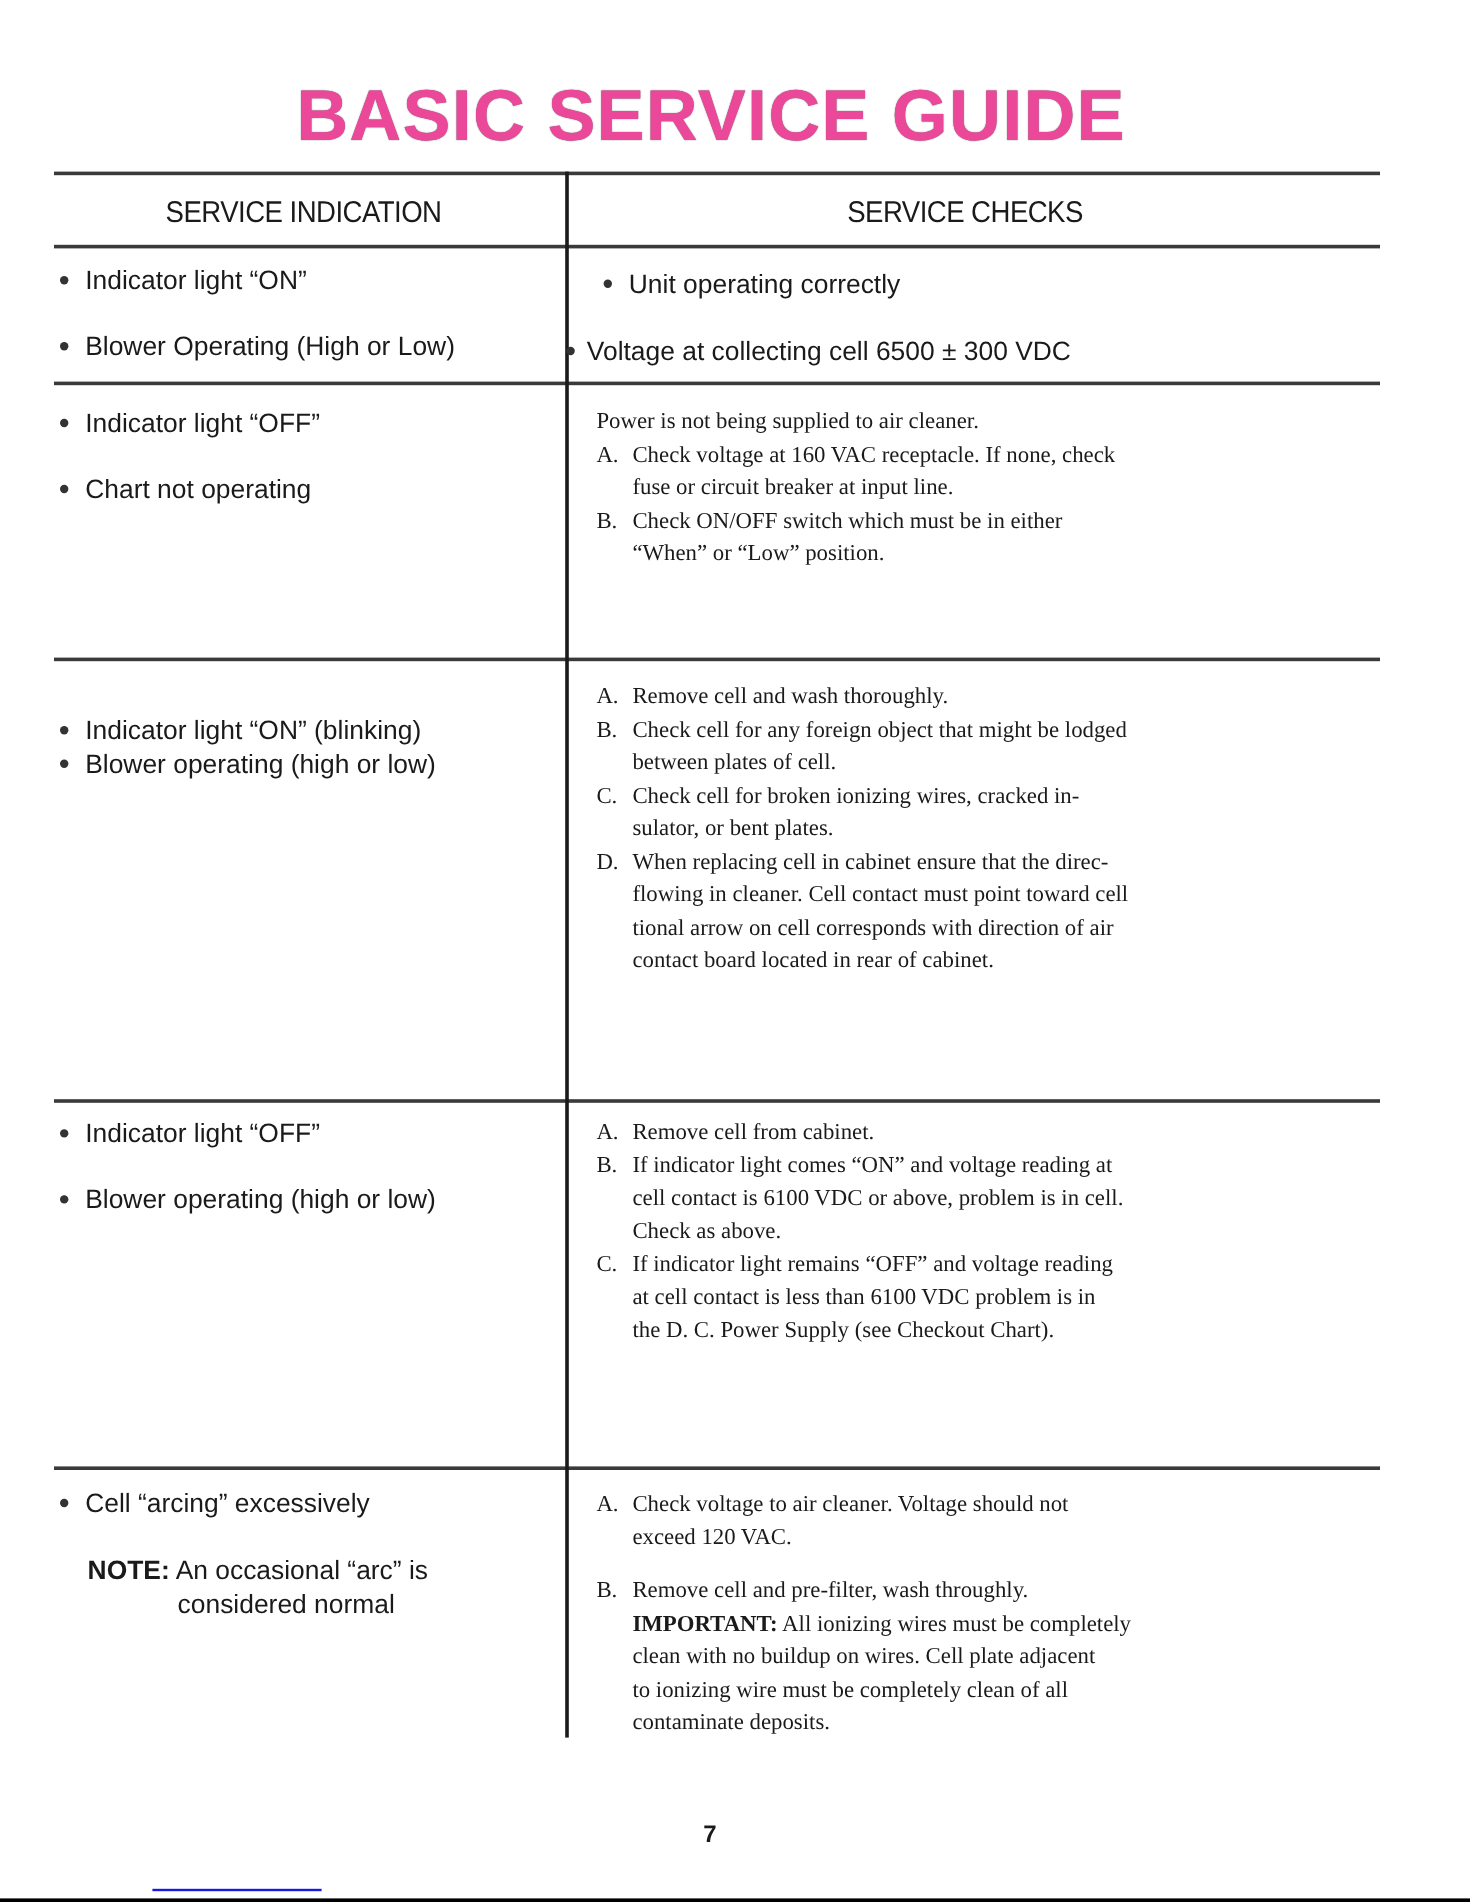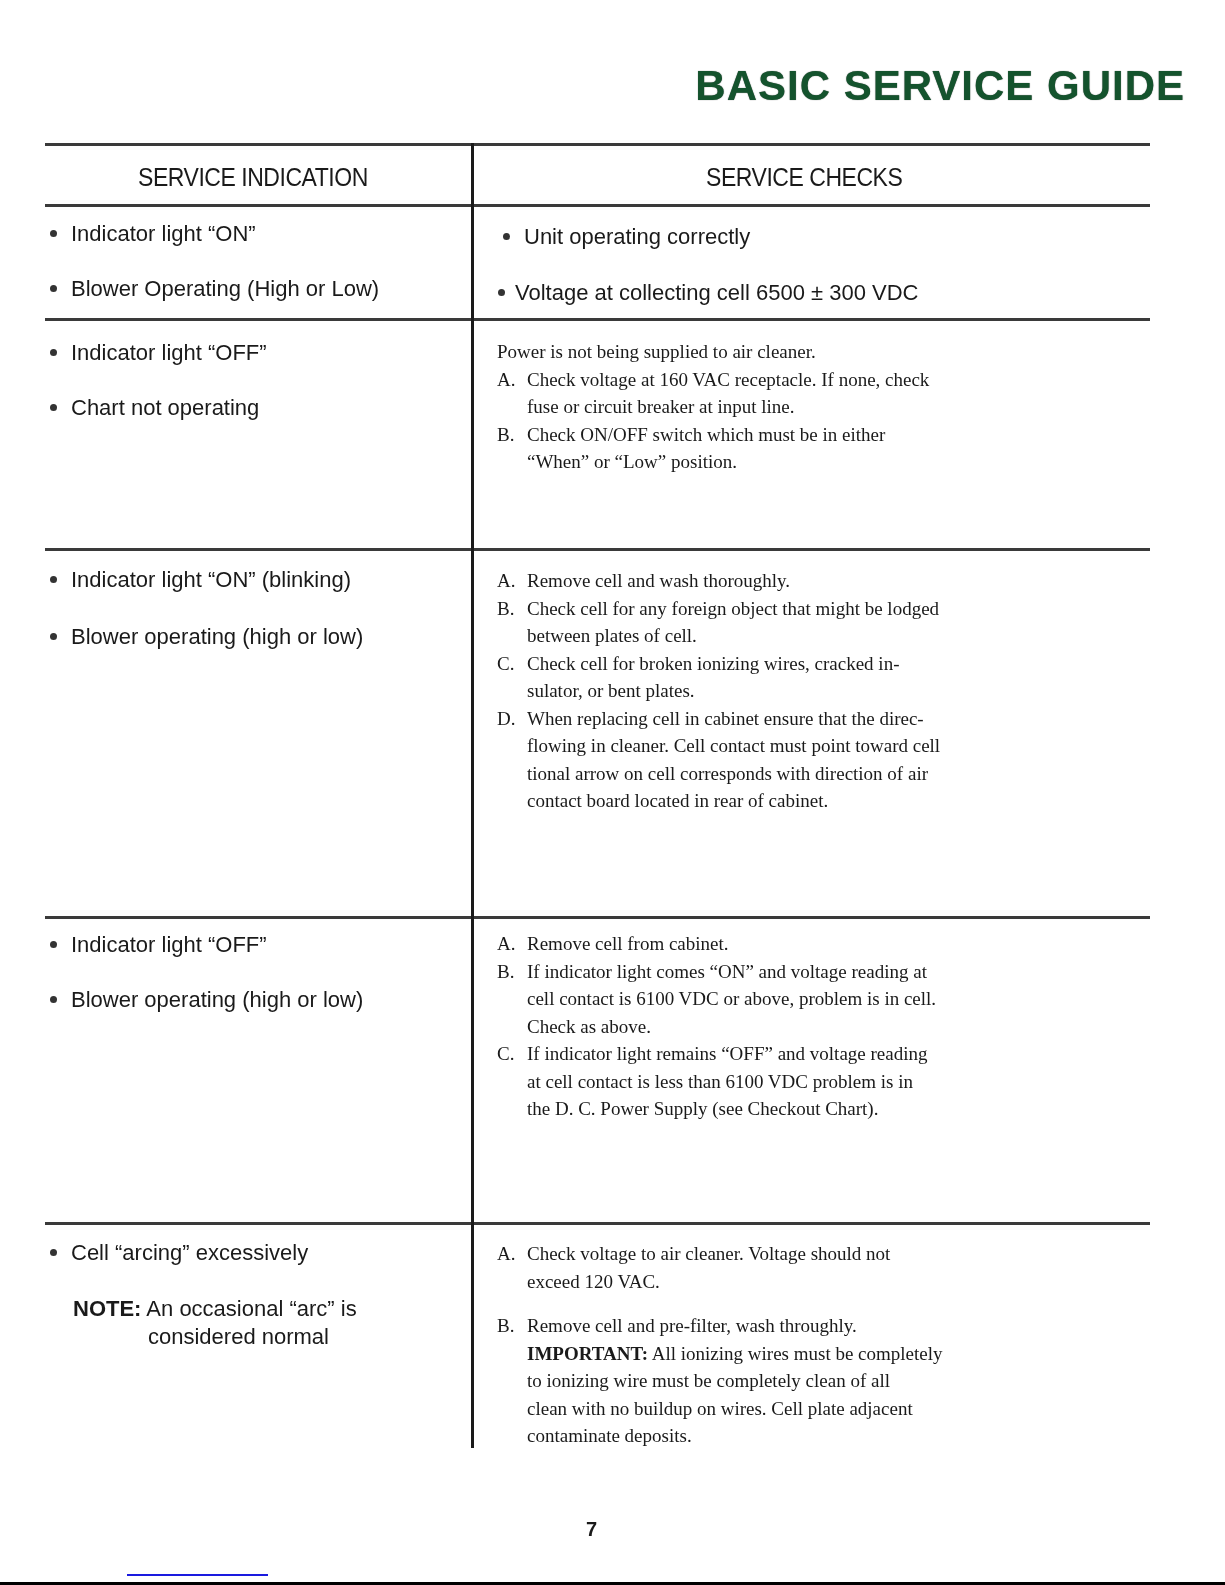--- a/index.html
+++ b/index.html
@@ -1,23 +1,23 @@
 <!DOCTYPE html>
 <html><head>
   <meta charset="utf-8">
   <style>
     html, body { margin: 0; padding: 0; background: #ffffff; }
     body {
       width: 1225px; height: 1585px; position: relative; overflow: hidden;
       font-family: "Liberation Sans", sans-serif; color: #1a1a1a;
     }
     .title {
-      position: absolute; left: 0; width: 1185px; top: 62px; text-align: right;
+      position: absolute; left: 0; width: 1185px; top: 62px; text-align: center;
       font-family: "Liberation Sans", sans-serif; font-weight: bold;
-      font-size: 42px; letter-spacing: 1px; color: #14532d;
+      font-size: 60px; letter-spacing: 1px; color: #ec4899;
       text-shadow: 0 0 1px #555;
     }
     .hline {
       position: absolute; left: 45px; width: 1105px; height: 3px;
       background: #3a3a3a;
     }
     .vline {
       position: absolute; left: 471px; width: 3px; background: #1a1a1a;
       top: 143px; height: 1305px;
     }
@@ -78,21 +78,21 @@
 
 <div class="left-item" style="top:221px">
   <span class="bullet"></span><span>Indicator light “ON”</span>
 </div>
 <div class="left-item" style="top:276px">
   <span class="bullet"></span><span>Blower Operating (High or Low)</span>
 </div>
 <div class="left-item" style="top:224px; left:503px">
   <span class="bullet"></span><span>Unit operating correctly</span>
 </div>
-<div class="left-item" style="top:280px; left:498px">
+<div class="left-item" style="top:280px; left:472px">
   <span class="bullet" style="margin-right:10px"></span><span>Voltage at collecting cell 6500 ± 300 VDC</span>
 </div>
 
 <div class="left-item" style="top:340px">
   <span class="bullet"></span><span>Indicator light “OFF”</span>
 </div>
 <div class="left-item" style="top:395px">
   <span class="bullet"></span><span>Chart not operating</span>
 </div>
 <div class="right-block" style="top:338px">
@@ -106,21 +106,21 @@
   </div>
   <div class="step">
     <div class="step-letter">B.</div>
     <div class="step-body">
       <div class="step-line">Check ON/OFF switch which must be in either</div>
       <div class="step-line">“When” or “Low” position.</div>
     </div>
   </div>
 </div>
 
-<div class="left-item" style="top:567px">
+<div class="left-item" style="top:596px">
   <span class="bullet"></span><span>Indicator light “ON” (blinking)</span>
 </div>
 <div class="left-item" style="top:624px">
   <span class="bullet"></span><span>Blower operating (high or low)</span>
 </div>
 <div class="right-block" style="top:567px">
   <div class="step">
     <div class="step-letter">A.</div>
     <div class="step-body">
       <div class="step-line">Remove cell and wash thoroughly.</div>
@@ -195,22 +195,22 @@
     <div class="step-body">
       <div class="step-line">Check voltage to air cleaner. Voltage should not</div>
       <div class="step-line">exceed 120 VAC.</div>
     </div>
   </div>
   <div class="step" style="margin-top:17px">
     <div class="step-letter">B.</div>
     <div class="step-body">
       <div class="step-line">Remove cell and pre-filter, wash throughly.</div>
       <div class="step-line"><span class="bold">IMPORTANT:</span> <span>All ionizing wires must be completely</span></div>
+      <div class="step-line">clean with no buildup on wires. Cell plate adjacent</div>
       <div class="step-line">to ionizing wire must be completely clean of all</div>
-      <div class="step-line">clean with no buildup on wires. Cell plate adjacent</div>
       <div class="step-line">contaminate deposits.</div>
     </div>
   </div>
 </div>
 
 <div class="page-number">7</div>
 <div class="blue-link"></div>
 <div class="bottom-border"></div>
 
 </body></html>

